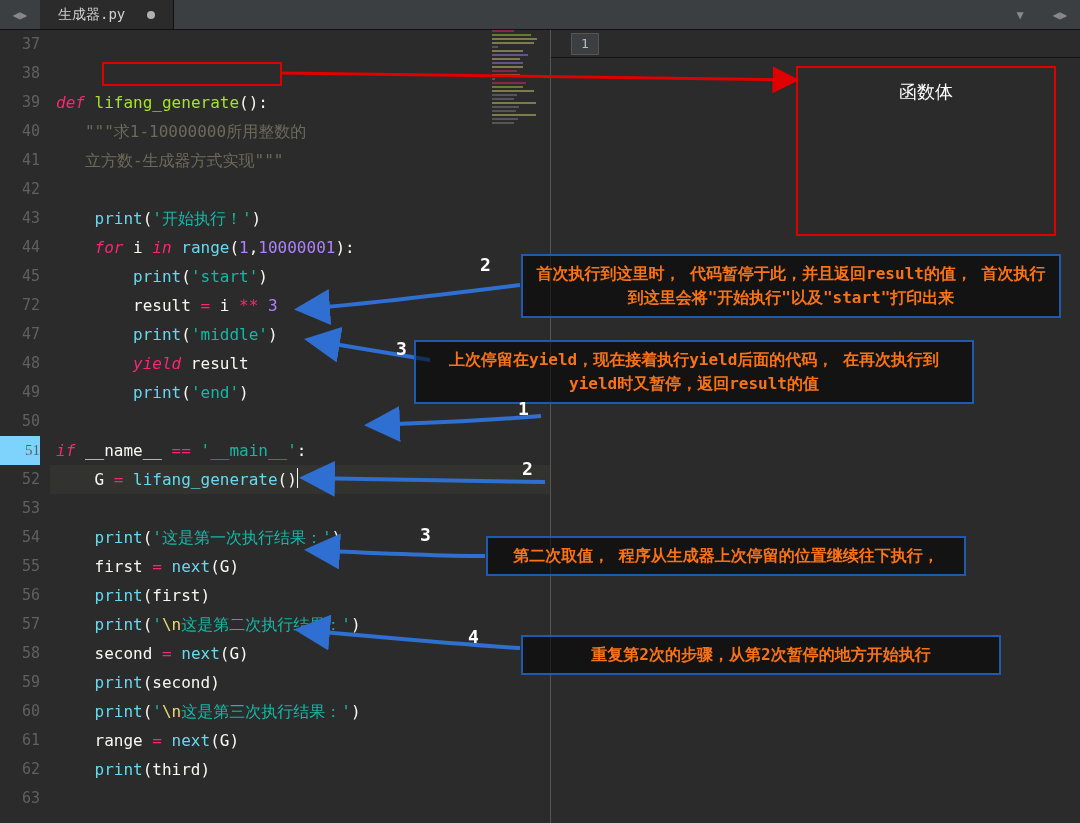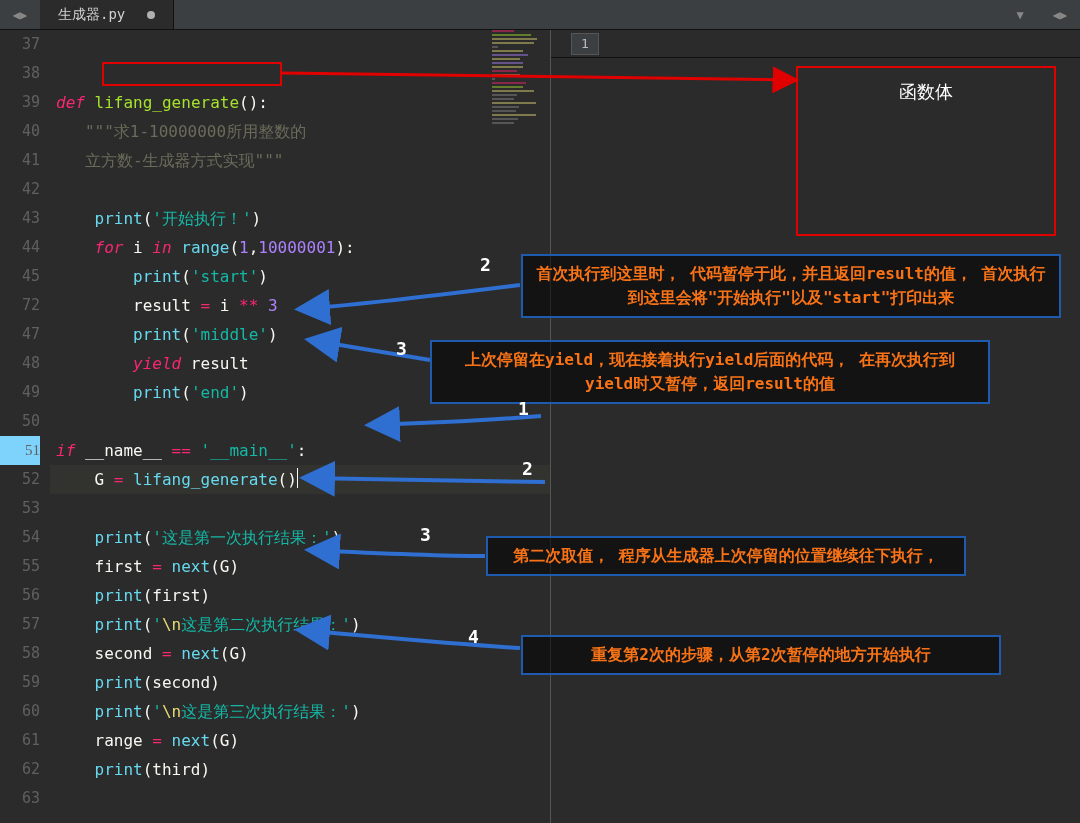--- a/index.html
+++ b/index.html
@@ -221,21 +221,21 @@
       <path d="M520,648 C450,644 370,636 300,630" stroke="#2f6fd1" stroke-width="4" fill="none" marker-end="url(#ab)"></path>
     </svg>
 
     <div class="red-box" style="left:102px; top:62px; width:180px; height:24px"></div>
     <div class="red-box" style="left:796px; top:66px; width:260px; height:170px;
          color:#fff; font-size:18px; text-align:center; padding-top:12px;">函数体</div>
 
     <div class="blue-box" style="left:521px; top:254px; width:540px;">首次执行到这里时，
 代码暂停于此，并且返回result的值，
 首次执行到这里会将"开始执行"以及"start"打印出来</div>
-    <div class="blue-box" style="left:430px; top:340px; width:560px;">上次停留在yield，现在接着执行yield后面的代码，
+    <div class="blue-box" style="left:414px; top:340px; width:560px;">上次停留在yield，现在接着执行yield后面的代码，
 在再次执行到yield时又暂停，返回result的值</div>
     <div class="blue-box" style="left:486px; top:536px; width:480px;">第二次取值，
 程序从生成器上次停留的位置继续往下执行，</div>
     <div class="blue-box" style="left:521px; top:635px; width:480px;">重复第2次的步骤，从第2次暂停的地方开始执行</div>
 
     <div class="num-badge" style="left:480px; top:254px">2</div>
     <div class="num-badge" style="left:396px; top:338px">3</div>
     <div class="num-badge" style="left:518px; top:398px">1</div>
     <div class="num-badge" style="left:522px; top:458px">2</div>
     <div class="num-badge" style="left:420px; top:524px">3</div>

